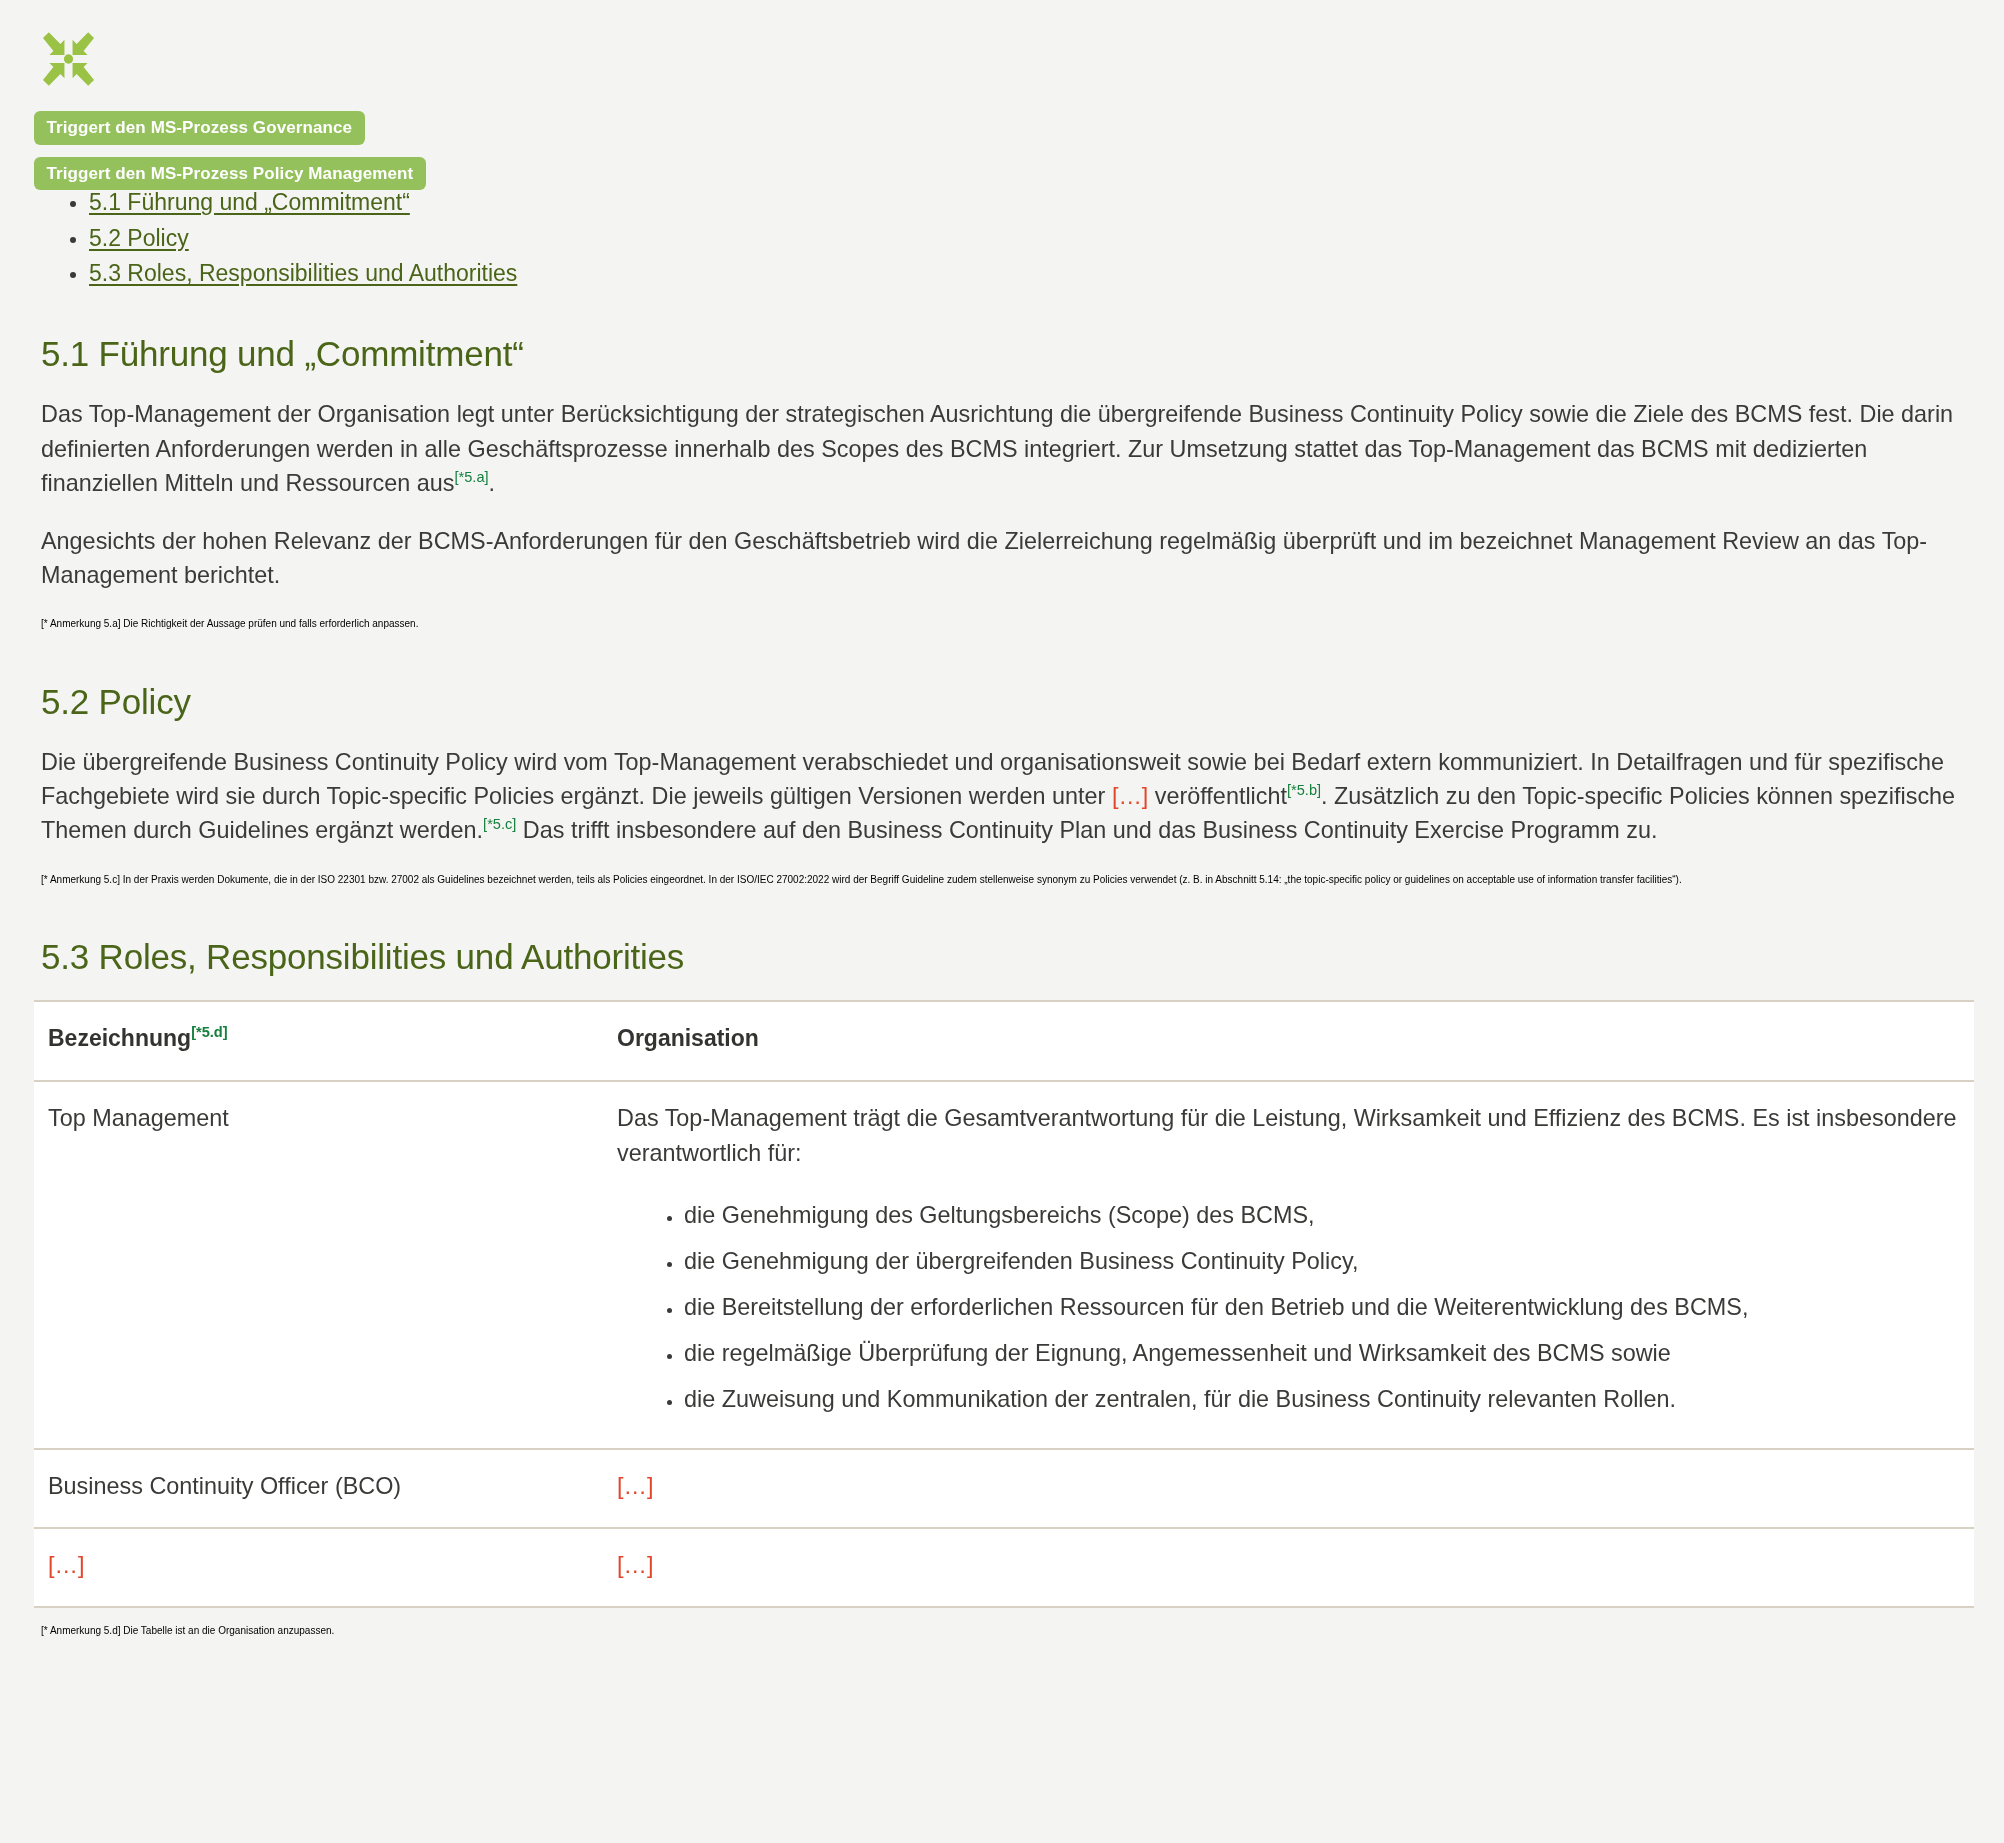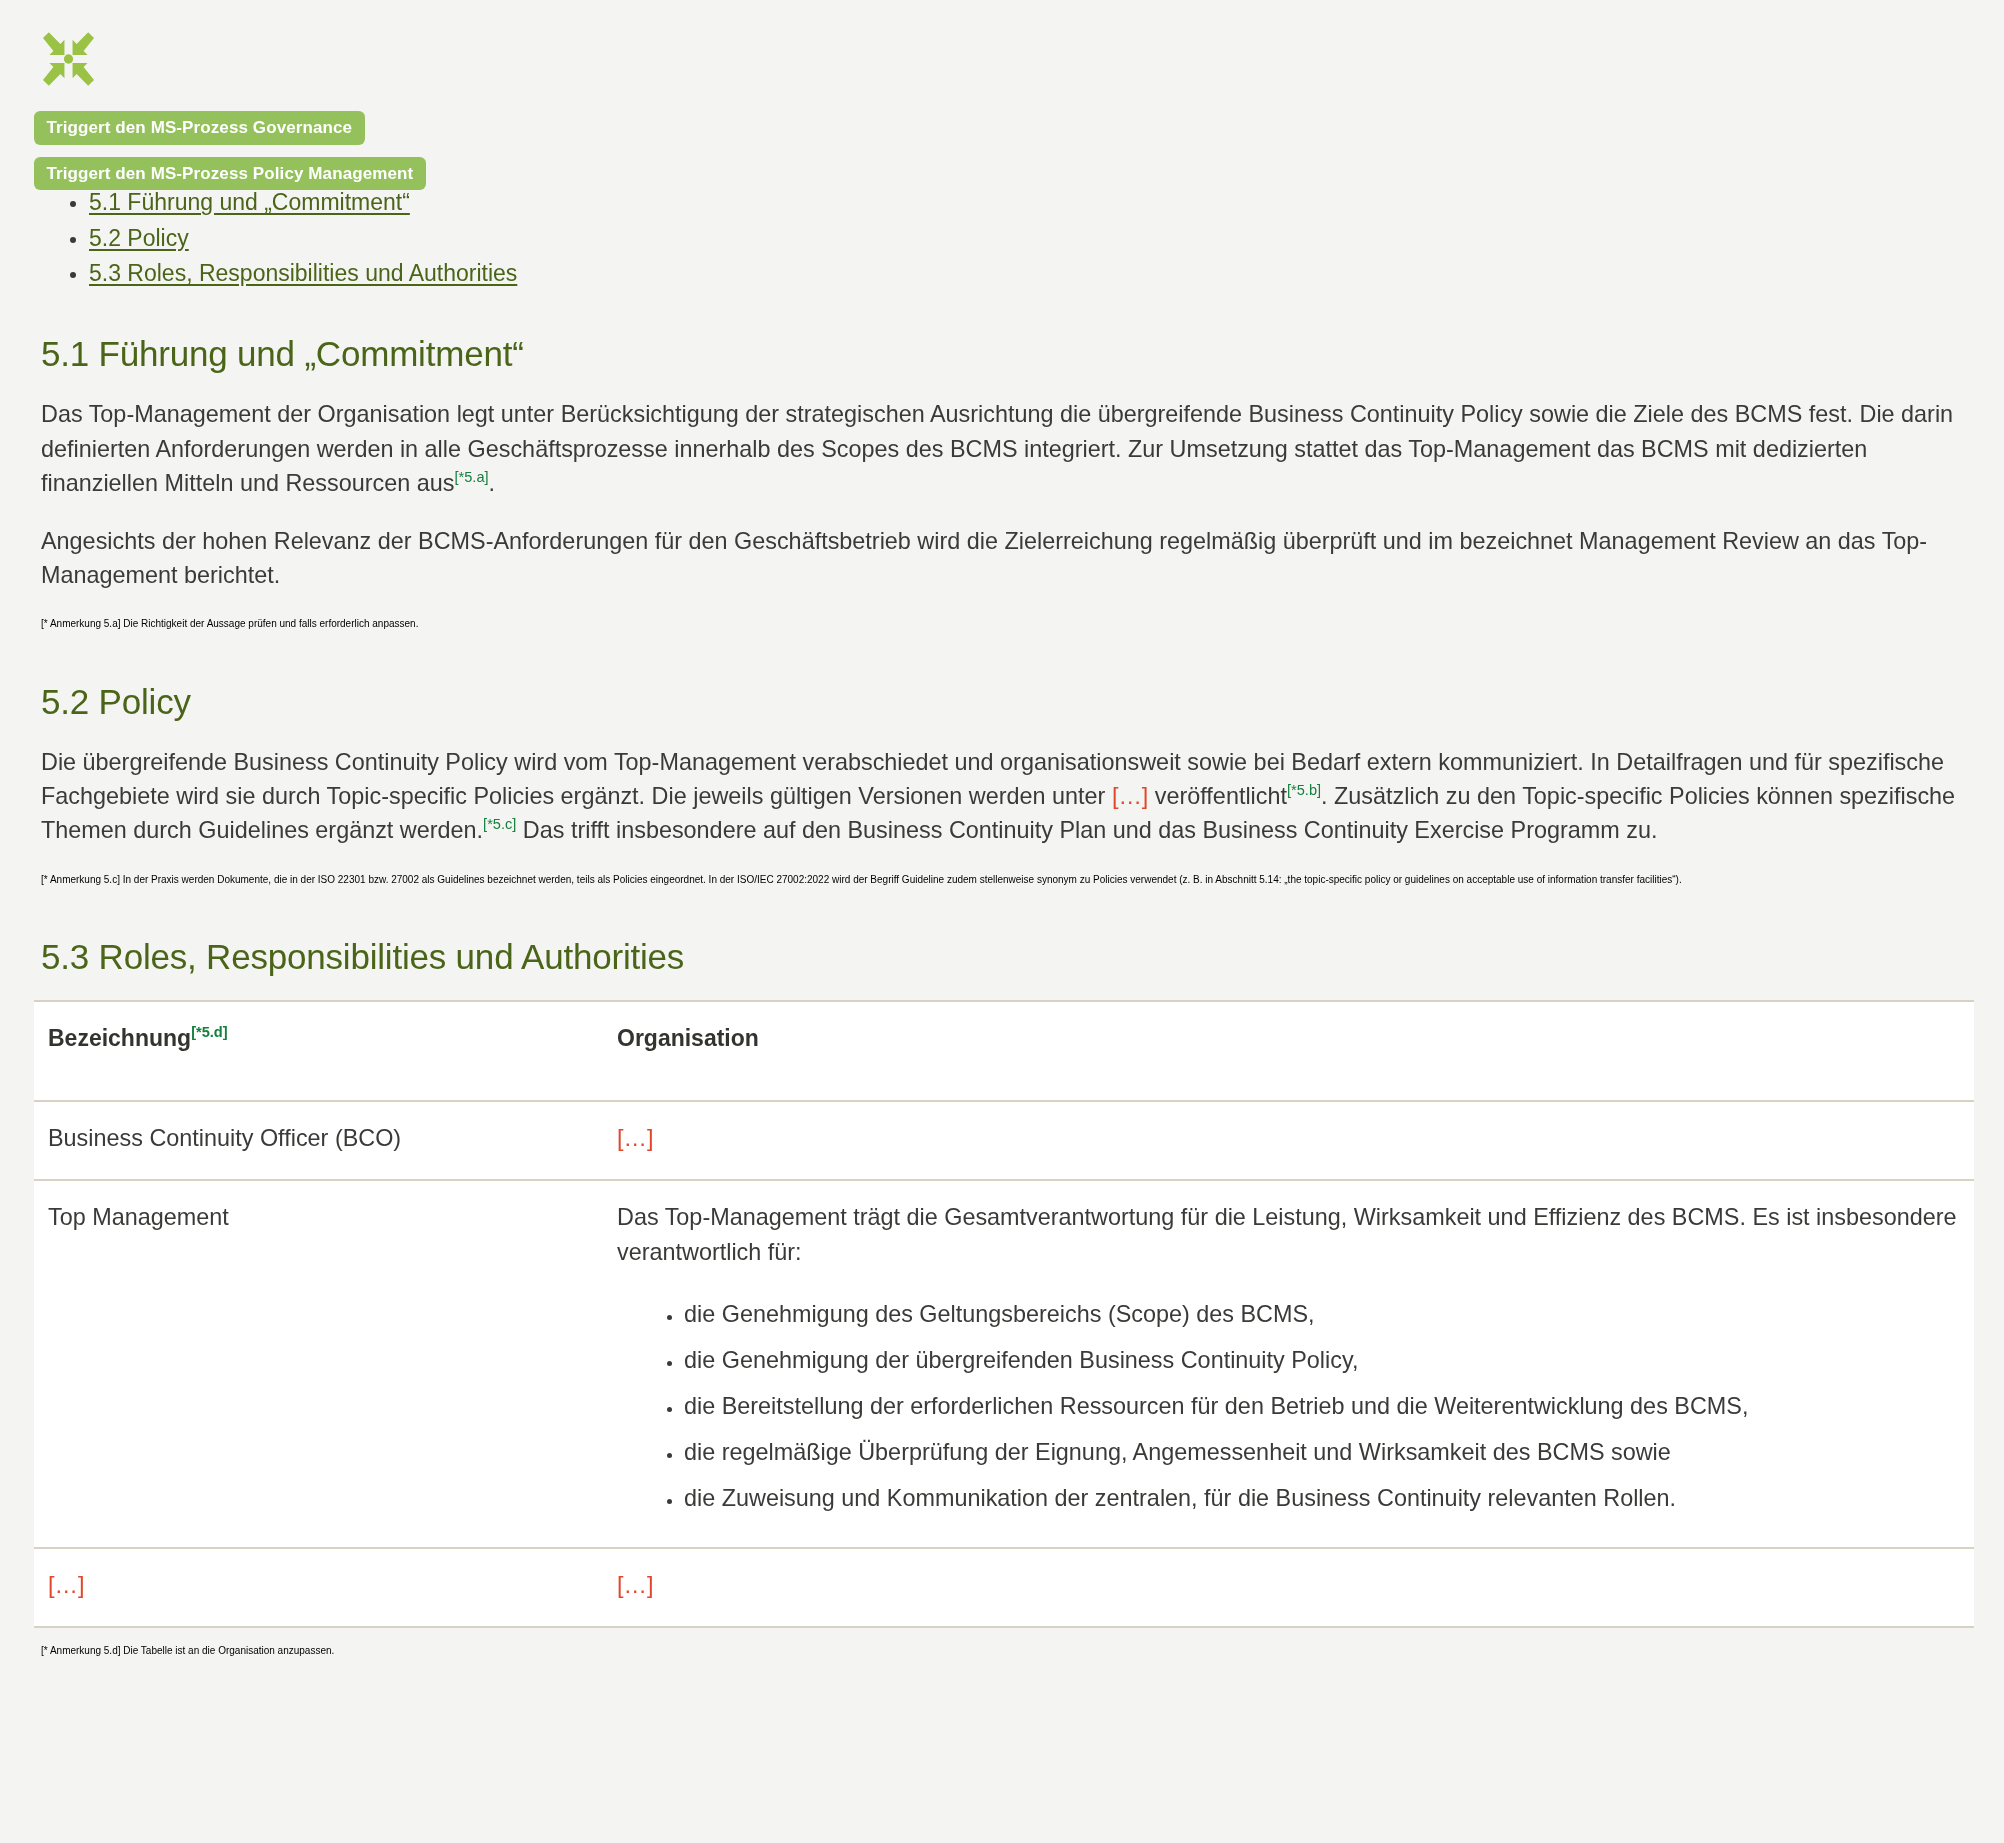--- a/index.html
+++ b/index.html
@@ -128,21 +128,21 @@
     text-align: left;
     vertical-align: top;
     border-top: 2.6px solid #d8d2c4;
     padding: 19.4px 14px 23px 14px;
   }
   table.roles thead th {
     font-size: 23px;
     font-weight: bold;
     color: #333330;
     padding-top: 23px;
-    padding-bottom: 48px;
+    padding-bottom: 28px;
   }
   table.roles tbody td {
     font-size: 23.4px;
     line-height: 1.47;
     color: #3a3a38;
     font-weight: normal;
   }
   table.roles tbody tr:last-child td {
     border-bottom: 2.6px solid #d8d2c4;
   }
@@ -224,37 +224,37 @@
         <col class="c2">
       </colgroup>
     <thead>
       <tr>
         <th><span>Bezeichnung</span><sup class="fn">[*5.d]</sup></th>
         <th><span>Organisation</span></th>
       </tr>
     </thead>
     <tbody>
       <tr>
-        <td>Business Continuity Officer (BCO)</td>
-        <td><span class="ph">[…]</span></td>
-      </tr>
-      <tr>
         <td>Top Management</td>
         <td>
           <p>Das Top-Management trägt die Gesamtverantwortung für die Leistung, Wirksamkeit und Effizienz des BCMS. Es ist insbesondere verantwortlich für:</p>
           <ul class="inner">
             <li>die Genehmigung des Geltungsbereichs (Scope) des BCMS,</li>
             <li>die Genehmigung der übergreifenden Business Continuity Policy,</li>
             <li>die Bereitstellung der erforderlichen Ressourcen für den Betrieb und die Weiterentwicklung des BCMS,</li>
             <li>die regelmäßige Überprüfung der Eignung, Angemessenheit und Wirksamkeit des BCMS sowie</li>
             <li>die Zuweisung und Kommunikation der zentralen, für die Business Continuity relevanten Rollen.</li>
           </ul>
         </td>
       </tr>
       <tr>
+        <td>Business Continuity Officer (BCO)</td>
+        <td><span class="ph">[…]</span></td>
+      </tr>
+      <tr>
         <td><span class="ph">[…]</span></td>
         <td><span class="ph">[…]</span></td>
       </tr>
     </tbody>
   </table>
 
   <div class="spacer-sm"></div>
 
   <p class="note">[* Anmerkung 5.d] Die Tabelle ist an die Organisation anzupassen.</p>
 

